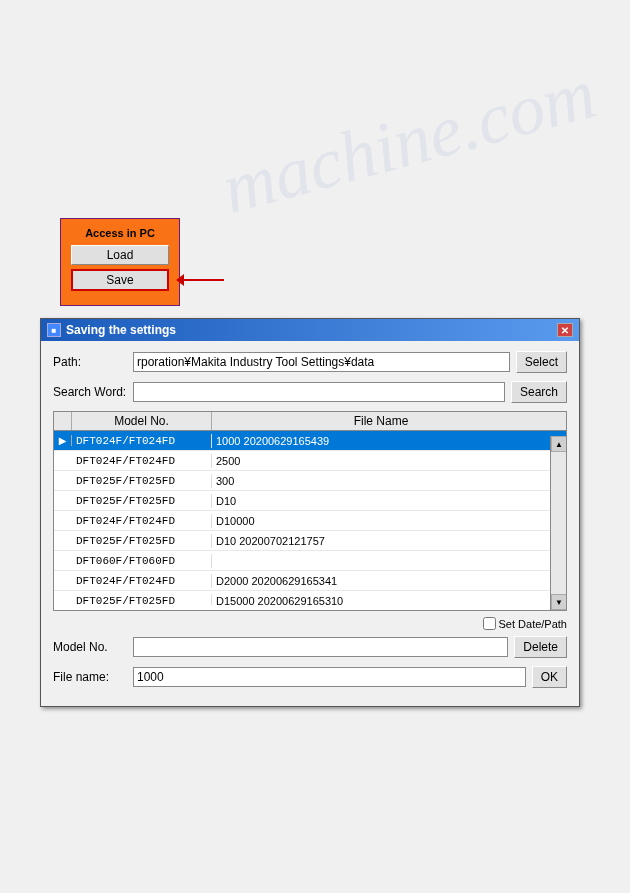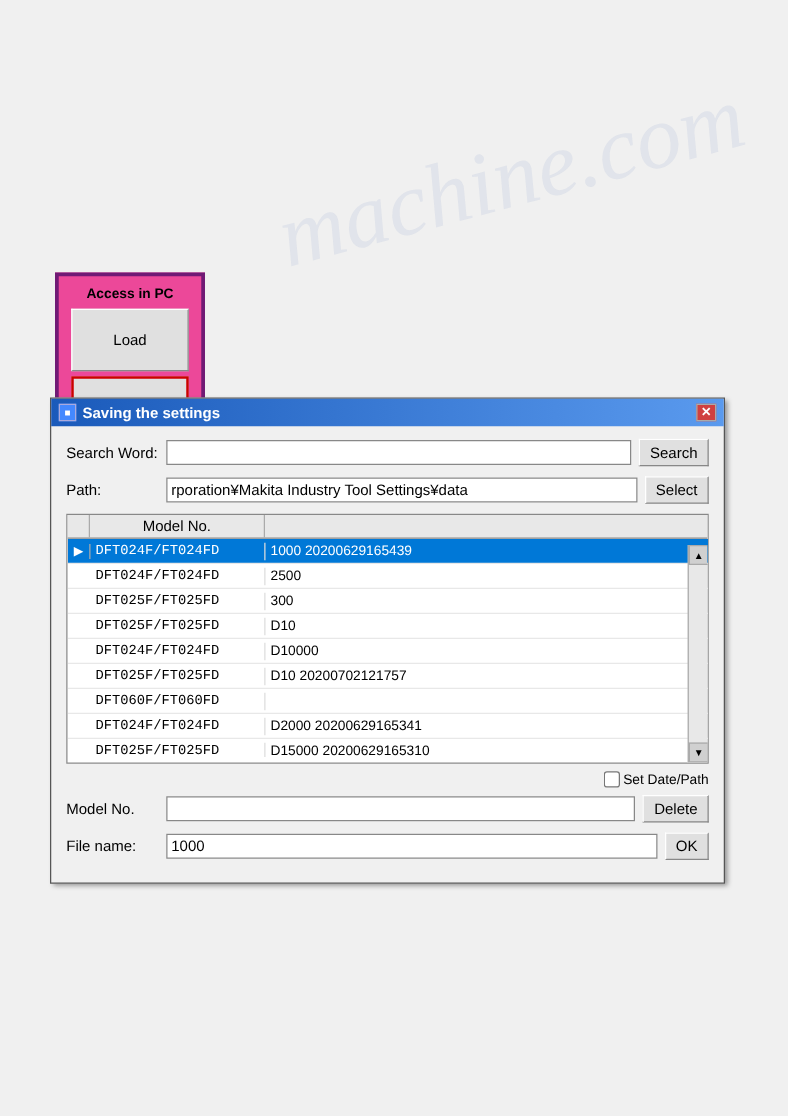--- a/index.html
+++ b/index.html
@@ -23,40 +23,40 @@
       font-family: Georgia, serif;
       transform: rotate(-15deg);
       pointer-events: none;
       z-index: 0;
       white-space: nowrap;
     }
 
     .access-panel {
       position: absolute;
       top: 218px;
-      left: 44px;
-      background: #ec4899;
-      border: 3px solid #701a75;
+      left: 60px;
+      background: #f97316;
+      border: 1px solid #701a75;
       padding: 8px 10px 10px;
       width: 120px;
       z-index: 10;
     }
 
     .access-title {
       font-size: 11px;
       font-weight: bold;
       text-align: center;
       margin-bottom: 6px;
     }
 
     .access-btn {
       display: block;
       width: 100%;
       margin-bottom: 4px;
-      padding: 17px 6px;
+      padding: 2px 6px;
       background: #e0e0e0;
       border: 1px solid #888;
       border-top-color: #fff;
       border-left-color: #fff;
       cursor: pointer;
       font-size: 12px;
       text-align: center;
     }
 
     .save-btn-wrapper {
@@ -337,35 +337,36 @@
     <div class="dialog-title-left">
       <div class="dialog-icon">■</div>
       <span>Saving the settings</span>
     </div>
     <div class="dialog-close-btn">✕</div>
   </div>
 
   <div class="dialog-body">
 
     <div class="form-row">
+      <div class="form-label">Path:</div>
+      <input class="form-input" type="text" value="rporation¥Makita Industry Tool Settings¥data" style="">
+      <button class="form-btn">Select</button>
+    </div>
+
+    <div class="form-row">
       <div class="form-label">Search Word:</div>
       <input class="form-input" type="text" style="">
       <button class="form-btn">Search</button>
-    </div>
-
-    <div class="form-row">
-      <div class="form-label">Path:</div>
-      <input class="form-input" type="text" value="rporation¥Makita Industry Tool Settings¥data" style="">
-      <button class="form-btn">Select</button>
     </div>
 
     <div class="table-section">
       <div class="table-header">
         <div class="th-index"></div>
         <div class="th-model">Model No.</div>
+        <div class="th-filename">File Name</div>
         <div class="th-scroll"></div>
       </div>
       <div class="table-body" id="table-body">
 
       <div class="table-row selected">
             <div class="row-index-arrow">▶</div>
             <div class="row-model">DFT024F/FT024FD</div>
             <div class="row-filename">1000 20200629165439</div>
           </div>
           <div class="table-row">

